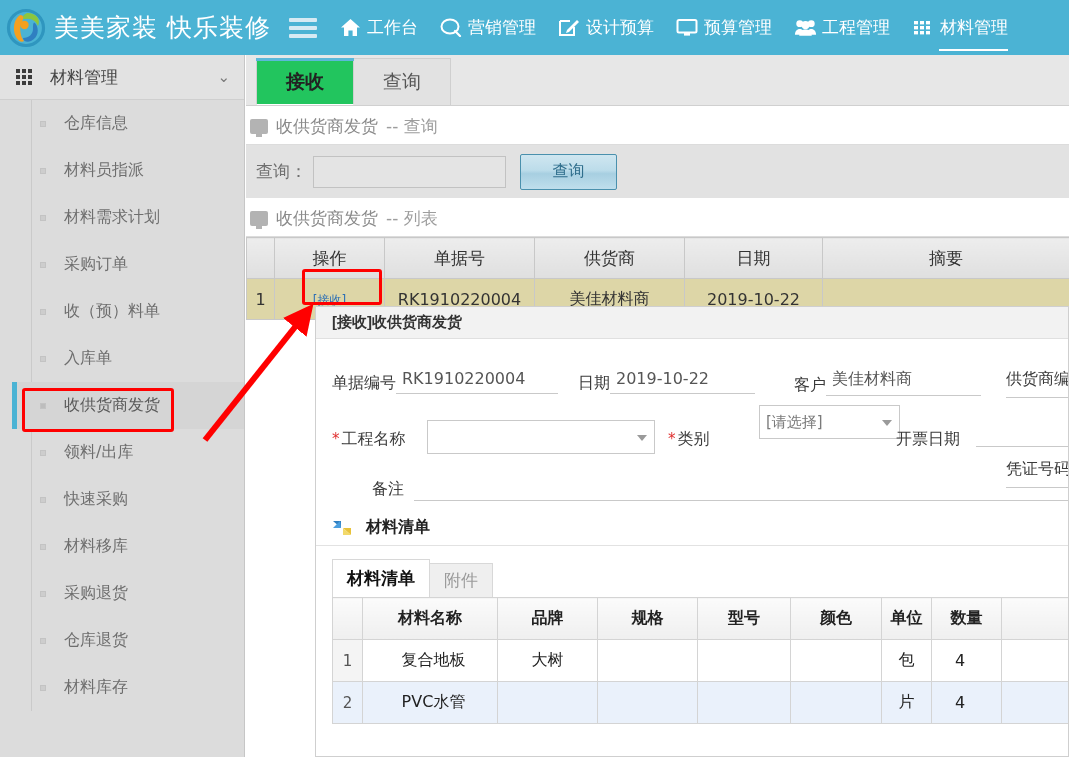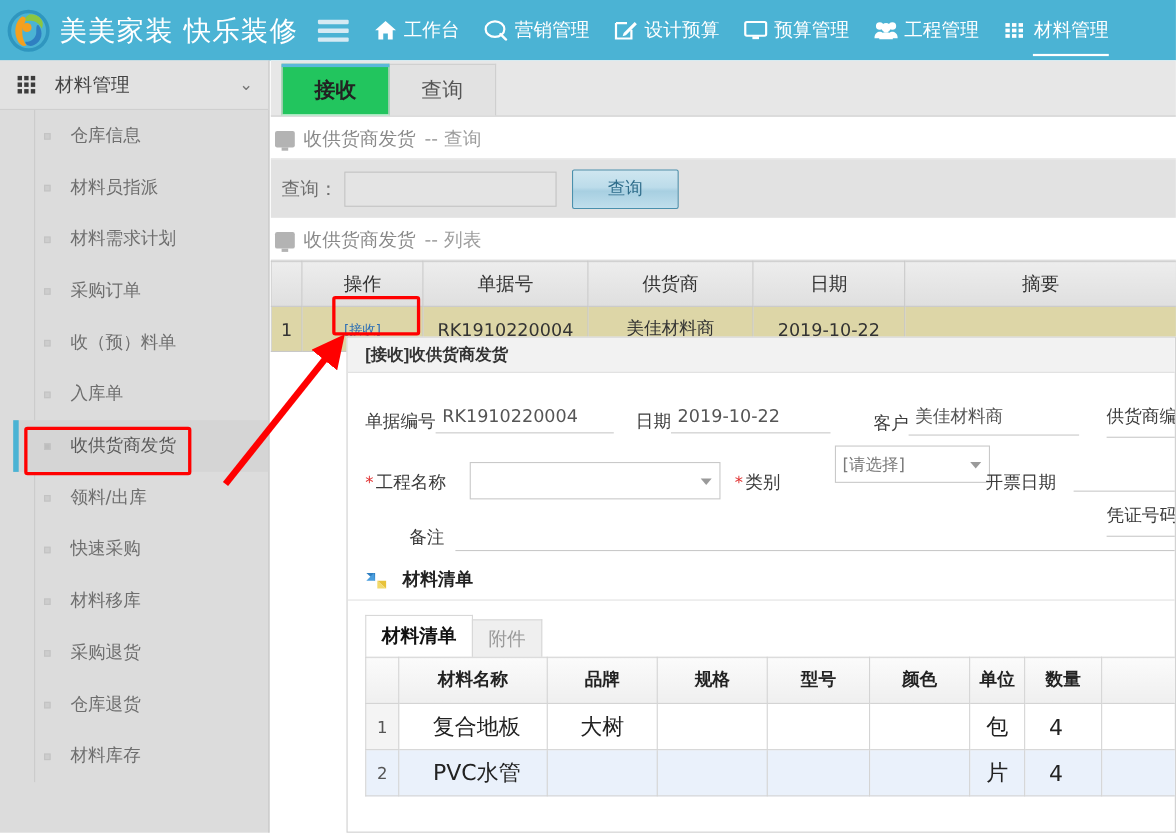--- a/index.html
+++ b/index.html
@@ -182,21 +182,21 @@
 
   #mattable-wrap { position:absolute; left:16px; right:0; top: 290px; }
   table.mgrid { border-collapse:collapse; width: 804px; table-layout:fixed; }
   table.mgrid th, table.mgrid td { border:1px solid #d4d4d4; font-weight:normal; }
   table.mgrid thead th {
     height: 42px; background: linear-gradient(to bottom,#fbfbfb,#efefef);
     font-size:16px; color:#222; text-align:center; font-weight:bold;
     font-family:"DejaVu Sans","Liberation Sans",sans-serif;
   }
   table.mgrid tbody td {
-    height: 42px; font-size:20px; color:#222; text-align:center;
+    height: 42px; font-size:16px; color:#222; text-align:center;
     font-family:"DejaVu Sans","Liberation Sans",sans-serif;
   }
   table.mgrid tbody tr.alt td { background:#eaf1fb; }
   table.mgrid td.midx { background:#f4f4f4; font-size:15px; color:#555; }
   table.mgrid tbody tr.alt td.midx { background:#eaf1fb; }
   td.tl { text-align:left; padding-left:8px; }
   td.tr { text-align:right; padding-right:14px; }
 
   #arrow-layer { position:absolute; left:0; top:0; width:1069px; height:757px; pointer-events:none; z-index:70; }
 </style>

